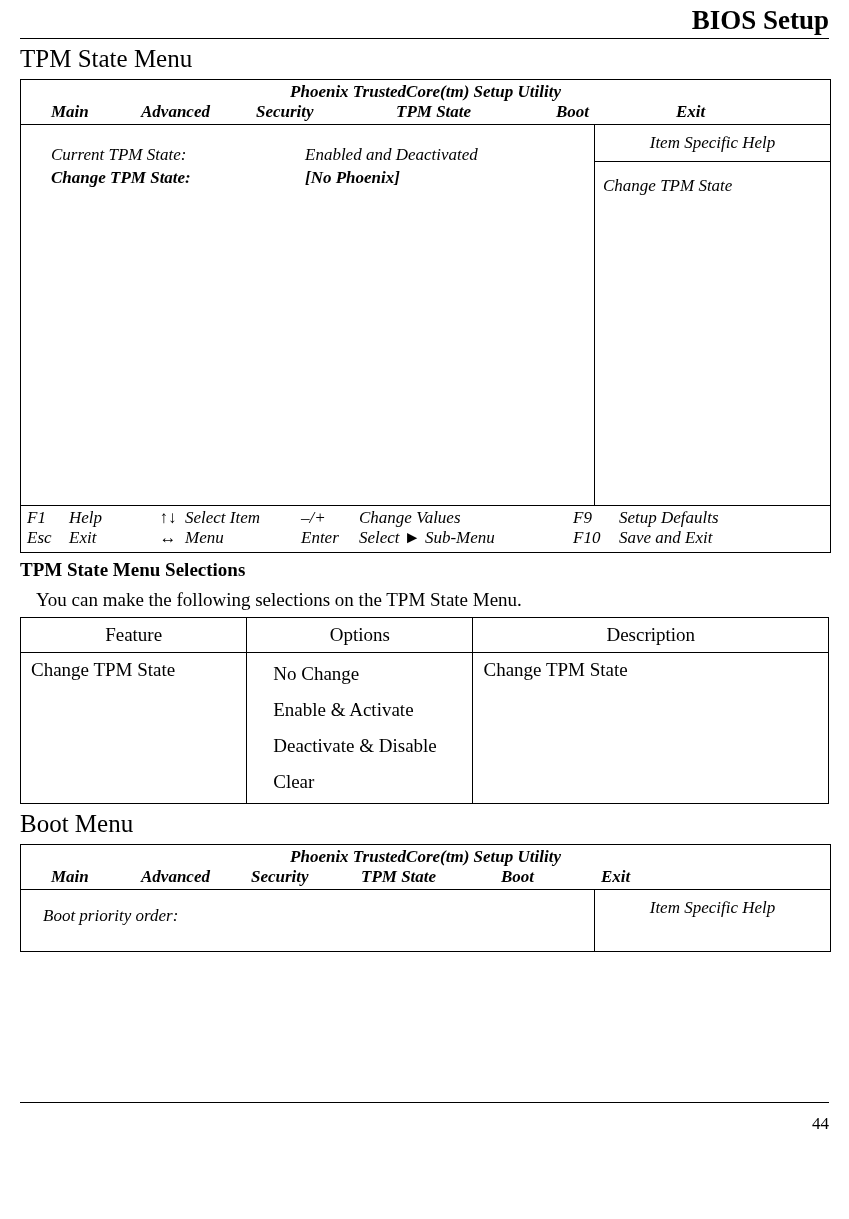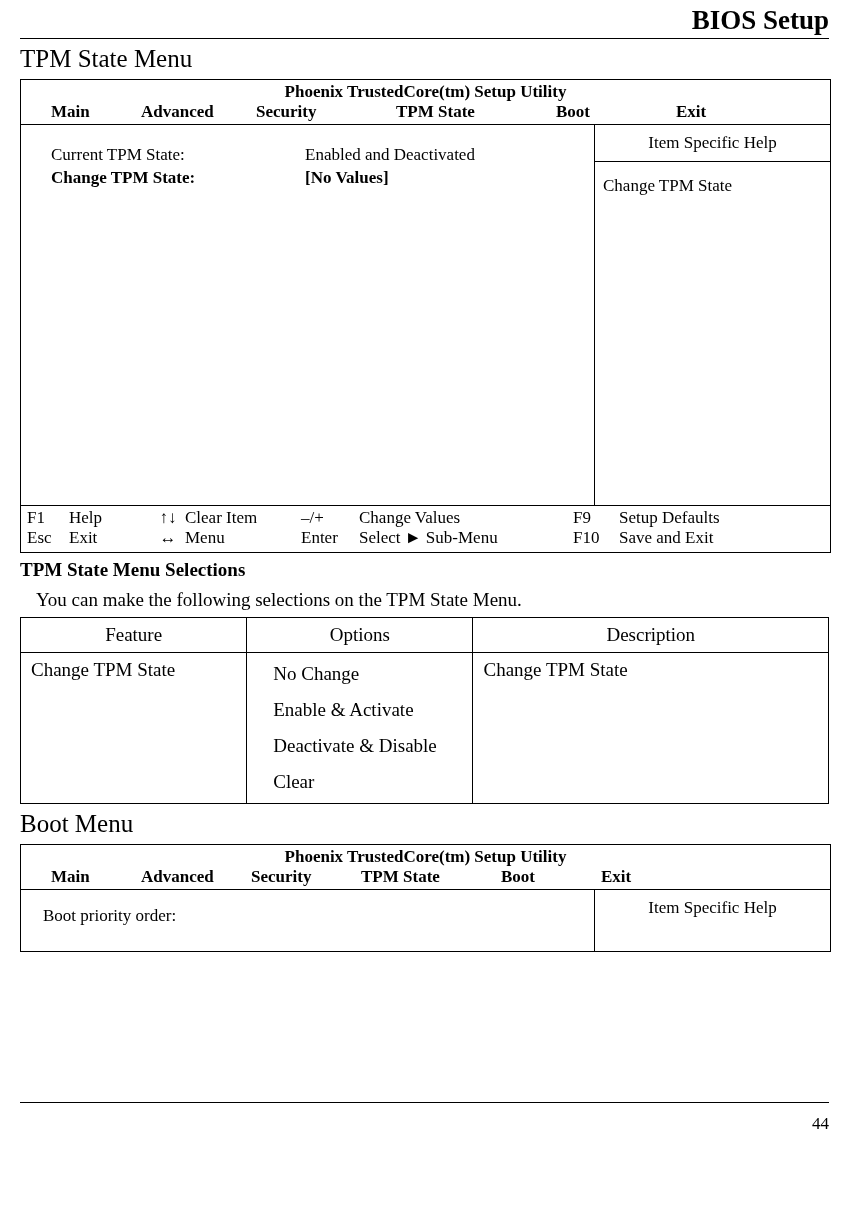--- a/index.html
+++ b/index.html
@@ -34,20 +34,21 @@
   }
   p.intro {
     margin: 8px 0 6px 16px;
     font-size: 19px;
   }
 
   
   .bios-box {
     border: 1px solid #000;
     width: 100%;
+    font-style: italic;
   }
   .bios-title {
     text-align: center;
     font-weight: bold;
     font-size: 17px;
     padding: 2px 0 0 0;
   }
   .bios-menubar {
     display: flex;
     font-weight: bold;
@@ -166,34 +167,34 @@
     <div style="flex:1">Exit</div>
   </div>
   <div class="bios-body">
     <div class="bios-left">
       <div class="bios-row">
         <div class="label">Current TPM State:</div>
         <div class="value">Enabled and Deactivated</div>
       </div>
       <div class="bios-row">
         <div class="label bold">Change TPM State:</div>
-        <div class="value bold">[No Values]</div>
+        <div class="value bold">[No Phoenix]</div>
       </div>
     </div>
     <div class="bios-right">
       <div class="bios-help-title">Item Specific Help</div>
       <div class="bios-help-body">Change TPM State</div>
     </div>
   </div>
   <div class="bios-footer">
     <div class="bios-footer-row">
       <div style="width:42px">F1</div>
       <div style="width:82px">Help</div>
       <div style="width:34px;text-align:center">↑↓</div>
-      <div style="width:116px">Clear Item</div>
+      <div style="width:116px">Select Item</div>
       <div style="width:58px">–/+</div>
       <div style="width:214px">Change Values</div>
       <div style="width:46px">F9</div>
       <div>Setup Defaults</div>
     </div>
     <div class="bios-footer-row">
       <div style="width:42px">Esc</div>
       <div style="width:82px">Exit</div>
       <div style="width:34px;text-align:center">↔</div>
       <div style="width:116px">Menu</div>

